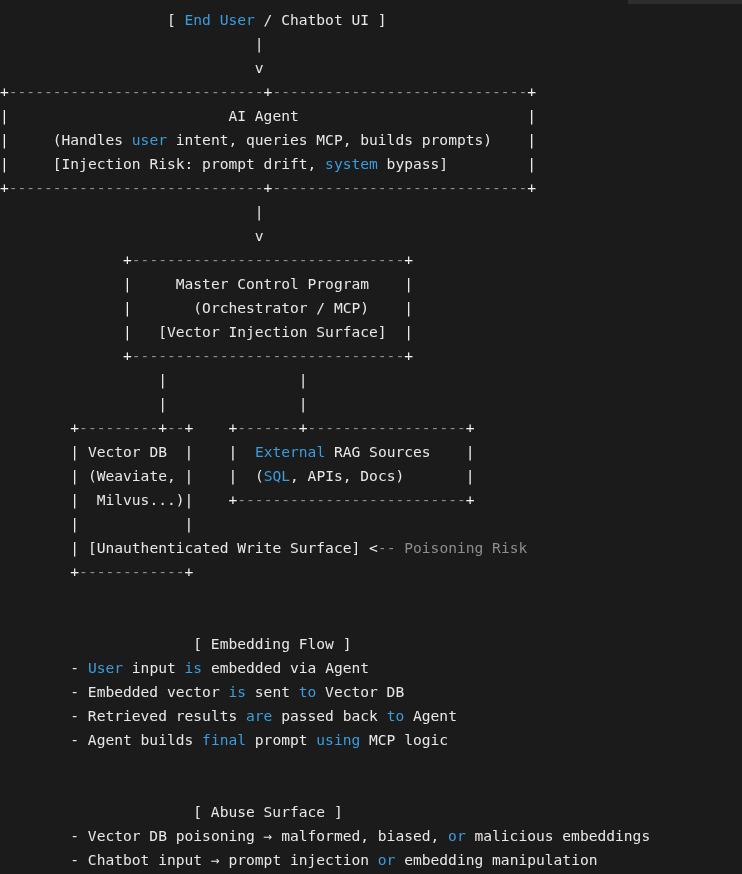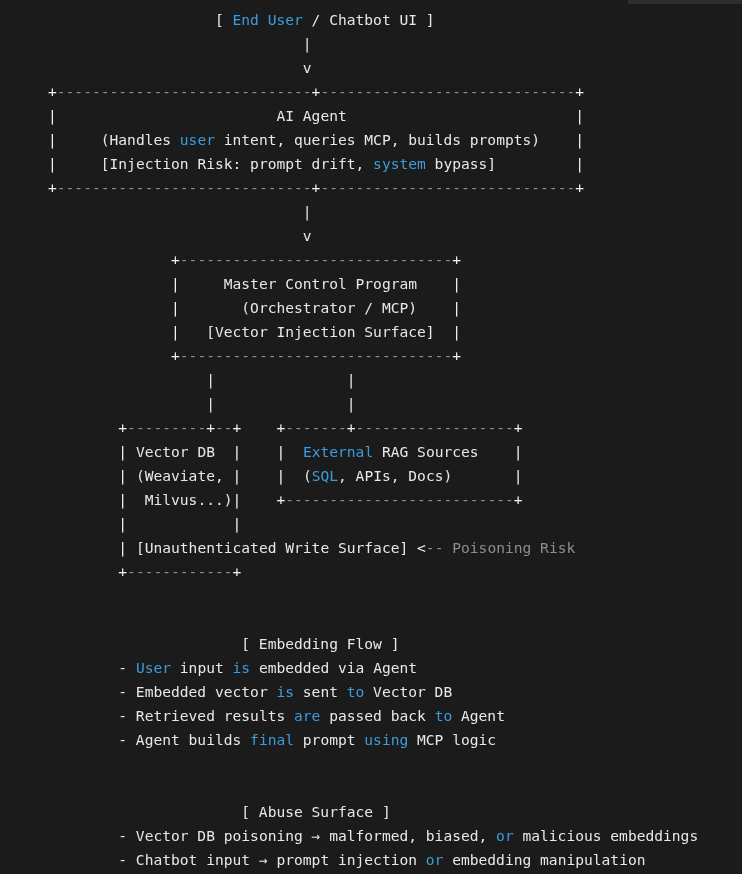--- a/index.html
+++ b/index.html
@@ -49,21 +49,21 @@
     -webkit-font-smoothing: antialiased;
   }
 
   
   .kw      { color: #3b9ddd; }   
   .plain   { color: #e8e8e8; }   
   .dim     { color: #8d8d8d; }   
   .corner  { color: #f2f2f2; }   
   .arrowhd { color: #f2f2f2; }
 
-  .line { display: block; min-height: 24px; padding-left: 48px; }
+  .line { display: block; min-height: 24px; }
 </style>
 </head>
 <body style="background: rgb(27, 27, 27);">
 
 <div id="top-strip" style="background: rgb(46, 46, 46);"></div>
 
 <div id="ascii-canvas">
   <pre class="ascii-block"><span class="line">                   <span class="plain" style="color: rgb(232, 232, 232);">[ </span><span class="kw" style="color: rgb(59, 157, 221);">End</span><span class="plain" style="color: rgb(232, 232, 232);"> </span><span class="kw" style="color: rgb(59, 157, 221);">User</span><span class="plain" style="color: rgb(232, 232, 232);"> / Chatbot UI ]</span></span><span class="line">                             <span class="plain" style="color: rgb(232, 232, 232);">|</span></span><span class="line">                             <span class="plain" style="color: rgb(232, 232, 232);">v</span></span><span class="line"><span class="corner" style="color: rgb(242, 242, 242);">+</span><span class="dim" style="color: rgb(141, 141, 141);">-----------------------------</span><span class="corner" style="color: rgb(242, 242, 242);">+</span><span class="dim" style="color: rgb(141, 141, 141);">-----------------------------</span><span class="corner" style="color: rgb(242, 242, 242);">+</span></span><span class="line"><span class="corner" style="color: rgb(242, 242, 242);">|</span>                         <span class="plain" style="color: rgb(232, 232, 232);">AI Agent</span>                          <span class="corner" style="color: rgb(242, 242, 242);">|</span></span><span class="line"><span class="corner" style="color: rgb(242, 242, 242);">|</span>     <span class="plain" style="color: rgb(232, 232, 232);">(Handles </span><span class="kw" style="color: rgb(59, 157, 221);">user</span><span class="plain" style="color: rgb(232, 232, 232);"> intent, queries MCP, builds prompts)</span>    <span class="corner" style="color: rgb(242, 242, 242);">|</span></span><span class="line"><span class="corner" style="color: rgb(242, 242, 242);">|</span>     <span class="plain" style="color: rgb(232, 232, 232);">[Injection Risk: prompt drift, </span><span class="kw" style="color: rgb(59, 157, 221);">system</span><span class="plain" style="color: rgb(232, 232, 232);"> bypass]</span>         <span class="corner" style="color: rgb(242, 242, 242);">|</span></span><span class="line"><span class="corner" style="color: rgb(242, 242, 242);">+</span><span class="dim" style="color: rgb(141, 141, 141);">-----------------------------</span><span class="corner" style="color: rgb(242, 242, 242);">+</span><span class="dim" style="color: rgb(141, 141, 141);">-----------------------------</span><span class="corner" style="color: rgb(242, 242, 242);">+</span></span><span class="line">                             <span class="plain" style="color: rgb(232, 232, 232);">|</span></span><span class="line">                             <span class="plain" style="color: rgb(232, 232, 232);">v</span></span><span class="line">              <span class="corner" style="color: rgb(242, 242, 242);">+</span><span class="dim" style="color: rgb(141, 141, 141);">-------------------------------</span><span class="corner" style="color: rgb(242, 242, 242);">+</span></span><span class="line">              <span class="corner" style="color: rgb(242, 242, 242);">|</span>     <span class="plain" style="color: rgb(232, 232, 232);">Master Control Program</span>    <span class="corner" style="color: rgb(242, 242, 242);">|</span></span><span class="line">              <span class="corner" style="color: rgb(242, 242, 242);">|</span>       <span class="plain" style="color: rgb(232, 232, 232);">(Orchestrator / MCP)</span>    <span class="corner" style="color: rgb(242, 242, 242);">|</span></span><span class="line">              <span class="corner" style="color: rgb(242, 242, 242);">|</span>   <span class="plain" style="color: rgb(232, 232, 232);">[Vector Injection Surface]</span>  <span class="corner" style="color: rgb(242, 242, 242);">|</span></span><span class="line">              <span class="corner" style="color: rgb(242, 242, 242);">+</span><span class="dim" style="color: rgb(141, 141, 141);">-------------------------------</span><span class="corner" style="color: rgb(242, 242, 242);">+</span></span><span class="line">                  <span class="plain" style="color: rgb(232, 232, 232);">|</span>               <span class="plain" style="color: rgb(232, 232, 232);">|</span></span><span class="line">                  <span class="plain" style="color: rgb(232, 232, 232);">|</span>               <span class="plain" style="color: rgb(232, 232, 232);">|</span></span><span class="line">        <span class="corner" style="color: rgb(242, 242, 242);">+</span><span class="dim" style="color: rgb(141, 141, 141);">---------</span><span class="corner" style="color: rgb(242, 242, 242);">+</span><span class="dim" style="color: rgb(141, 141, 141);">--</span><span class="corner" style="color: rgb(242, 242, 242);">+</span>    <span class="corner" style="color: rgb(242, 242, 242);">+</span><span class="dim" style="color: rgb(141, 141, 141);">-------</span><span class="corner" style="color: rgb(242, 242, 242);">+</span><span class="dim" style="color: rgb(141, 141, 141);">------------------</span><span class="corner" style="color: rgb(242, 242, 242);">+</span></span><span class="line">        <span class="corner" style="color: rgb(242, 242, 242);">|</span> <span class="plain" style="color: rgb(232, 232, 232);">Vector DB</span>  <span class="corner" style="color: rgb(242, 242, 242);">|</span>    <span class="corner" style="color: rgb(242, 242, 242);">|</span>  <span class="kw" style="color: rgb(59, 157, 221);">External</span><span class="plain" style="color: rgb(232, 232, 232);"> RAG Sources</span>    <span class="corner" style="color: rgb(242, 242, 242);">|</span></span><span class="line">        <span class="corner" style="color: rgb(242, 242, 242);">|</span> <span class="plain" style="color: rgb(232, 232, 232);">(Weaviate,</span> <span class="corner" style="color: rgb(242, 242, 242);">|</span>    <span class="corner" style="color: rgb(242, 242, 242);">|</span>  <span class="plain" style="color: rgb(232, 232, 232);">(</span><span class="kw" style="color: rgb(59, 157, 221);">SQL</span><span class="plain" style="color: rgb(232, 232, 232);">, APIs, Docs)</span>       <span class="corner" style="color: rgb(242, 242, 242);">|</span></span><span class="line">        <span class="corner" style="color: rgb(242, 242, 242);">|</span> <span class="plain" style="color: rgb(232, 232, 232);"> Milvus...)</span><span class="corner" style="color: rgb(242, 242, 242);">|</span>    <span class="corner" style="color: rgb(242, 242, 242);">+</span><span class="dim" style="color: rgb(141, 141, 141);">--------------------------</span><span class="corner" style="color: rgb(242, 242, 242);">+</span></span><span class="line">        <span class="corner" style="color: rgb(242, 242, 242);">|</span>            <span class="corner" style="color: rgb(242, 242, 242);">|</span></span><span class="line">        <span class="corner" style="color: rgb(242, 242, 242);">|</span> <span class="plain" style="color: rgb(232, 232, 232);">[Unauthenticated Write Surface]</span> <span class="arrowhd" style="color: rgb(242, 242, 242);">&lt;</span><span class="dim" style="color: rgb(141, 141, 141);">--</span><span class="dim" style="color: rgb(141, 141, 141);"> </span><span class="dim" style="color: rgb(141, 141, 141);">Poisoning Risk</span></span><span class="line">        <span class="corner" style="color: rgb(242, 242, 242);">+</span><span class="dim" style="color: rgb(141, 141, 141);">------------</span><span class="corner" style="color: rgb(242, 242, 242);">+</span></span><span class="line"> </span><span class="line"> </span><span class="line">                      <span class="plain" style="color: rgb(232, 232, 232);">[ Embedding Flow ]</span></span><span class="line">        <span class="plain" style="color: rgb(232, 232, 232);">- </span><span class="kw" style="color: rgb(59, 157, 221);">User</span><span class="plain" style="color: rgb(232, 232, 232);"> input </span><span class="kw" style="color: rgb(59, 157, 221);">is</span><span class="plain" style="color: rgb(232, 232, 232);"> embedded via Agent</span></span><span class="line">        <span class="plain" style="color: rgb(232, 232, 232);">- Embedded vector </span><span class="kw" style="color: rgb(59, 157, 221);">is</span><span class="plain" style="color: rgb(232, 232, 232);"> sent </span><span class="kw" style="color: rgb(59, 157, 221);">to</span><span class="plain" style="color: rgb(232, 232, 232);"> Vector DB</span></span><span class="line">        <span class="plain" style="color: rgb(232, 232, 232);">- Retrieved results </span><span class="kw" style="color: rgb(59, 157, 221);">are</span><span class="plain" style="color: rgb(232, 232, 232);"> passed back </span><span class="kw" style="color: rgb(59, 157, 221);">to</span><span class="plain" style="color: rgb(232, 232, 232);"> Agent</span></span><span class="line">        <span class="plain" style="color: rgb(232, 232, 232);">- Agent builds </span><span class="kw" style="color: rgb(59, 157, 221);">final</span><span class="plain" style="color: rgb(232, 232, 232);"> prompt </span><span class="kw" style="color: rgb(59, 157, 221);">using</span><span class="plain" style="color: rgb(232, 232, 232);"> MCP logic</span></span><span class="line"> </span><span class="line"> </span><span class="line">                      <span class="plain" style="color: rgb(232, 232, 232);">[ Abuse Surface ]</span></span><span class="line">        <span class="plain" style="color: rgb(232, 232, 232);">- Vector DB poisoning → malformed, biased, </span><span class="kw" style="color: rgb(59, 157, 221);">or</span><span class="plain" style="color: rgb(232, 232, 232);"> malicious embeddings</span></span><span class="line">        <span class="plain" style="color: rgb(232, 232, 232);">- Chatbot input → prompt injection </span><span class="kw" style="color: rgb(59, 157, 221);">or</span><span class="plain" style="color: rgb(232, 232, 232);"> embedding manipulation</span></span><span class="line">        </span></pre>
 </div>
 

